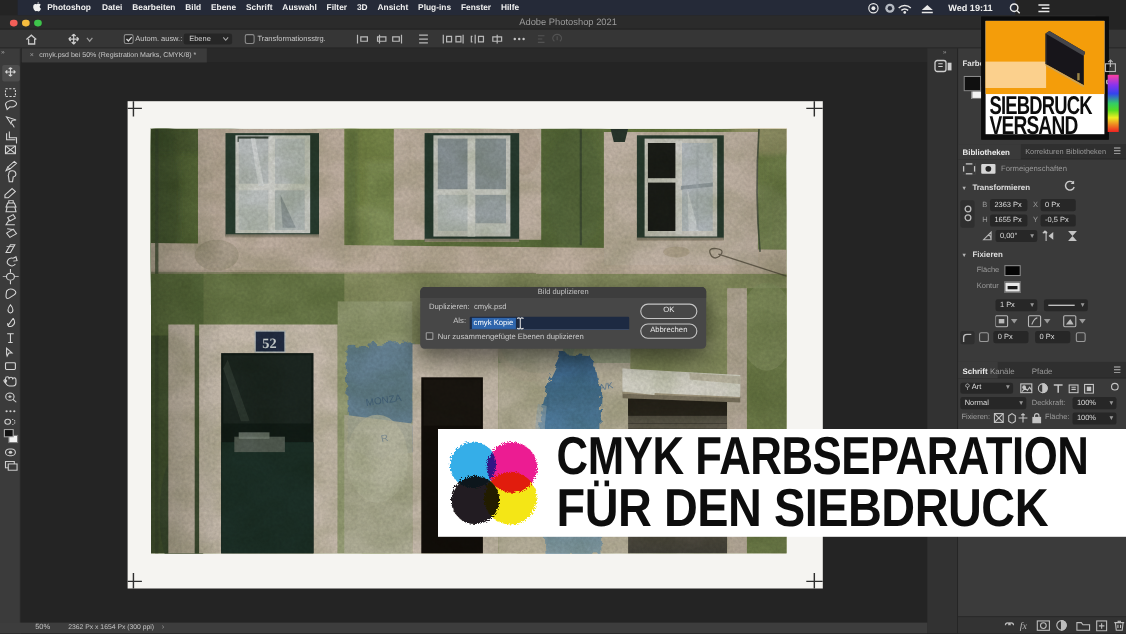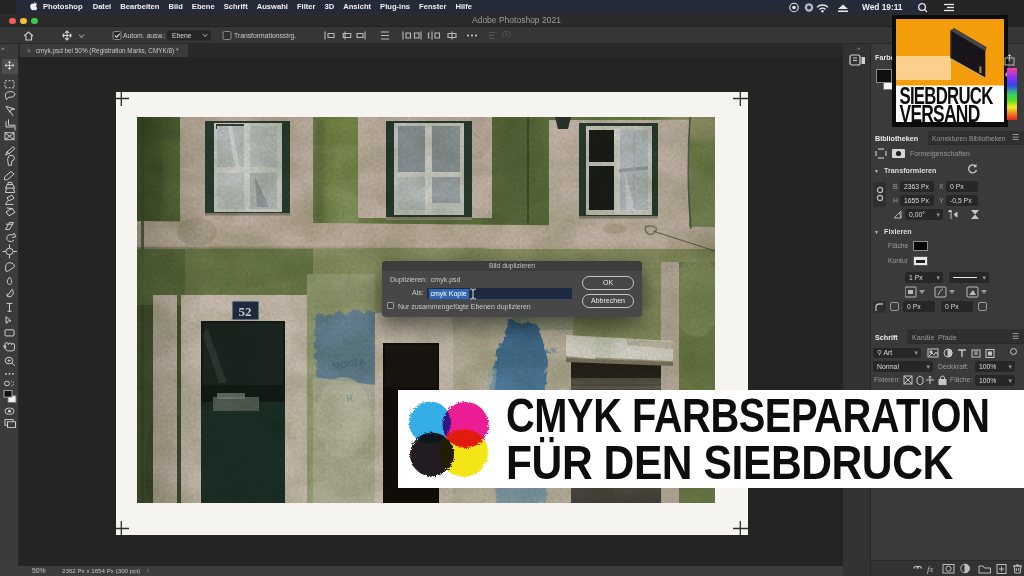--- a/index.html
+++ b/index.html
@@ -428,21 +428,21 @@
       <path d="M1 8 V4 a3 3 0 0 1 3-3 h4" stroke="#bbb" stroke-width="1.3" fill="none"></path>
     </svg>
  <div class="abs" style="left:19px;top:258px;width:9px;height:9px;border:1px solid #9a9a9a;border-radius:2px"></div>
  <div class="fld" style="left:32px;top:257px;width:32px;height:11px">0 Px</div>
  <div class="fld" style="left:70px;top:257px;width:32px;height:11px">0 Px</div>
  <div class="abs" style="left:107px;top:258px;width:9px;height:9px;border:1px solid #9a9a9a;border-radius:2px"></div>
 
  <div class="abs ptabs" style="left:0;top:285px;height:15px;border-bottom:1px solid #2a2a2a"></div>
  <div class="abs" style="left:0;top:285px;width:36px;height:15px;background:#3a3a3a"></div>
  <div class="abs" style="left:4px;top:289px;color:#ececec;font-size:7.2px;font-weight:bold">Schrift</div>
- <div class="abs" style="left:41px;top:289px;color:#989898;font-size:7.2px">Kanäle</div>
+ <div class="abs" style="left:29px;top:289px;color:#989898;font-size:7.2px">Kanäle</div>
  <div class="abs" style="left:67px;top:289px;color:#989898;font-size:7.2px">Pfade</div>
  <div class="abs" style="left:141px;top:288px;color:#b5b5b5;font-size:8px">☰</div>
 
  <div class="fld" style="left:2px;top:303.5px;width:48px;height:10.5px;line-height:10.5px"><span style="color:#bbb">⚲</span> Art<span style="float:right;margin-right:3px;color:#999">▾</span></div>
  <svg class="abs" style="left:56px;top:304px" width="68" height="10" viewBox="0 0 68 10">
   <g stroke="#c5c5c5" fill="none">
    <rect x="1" y="1" width="10" height="8"></rect>
         <circle cx="4" cy="4" r="1.2" fill="#c5c5c5"></circle>
         <path d="M2 8 l3-3 2 2 2-3 2 3"></path>
    <circle cx="21" cy="5" r="4"></circle>

